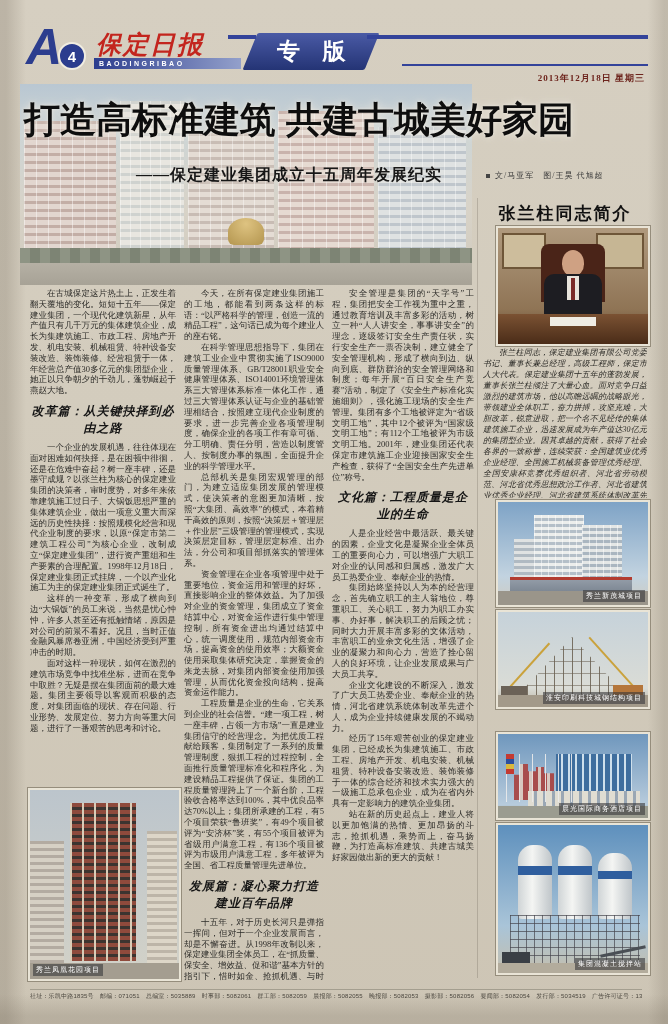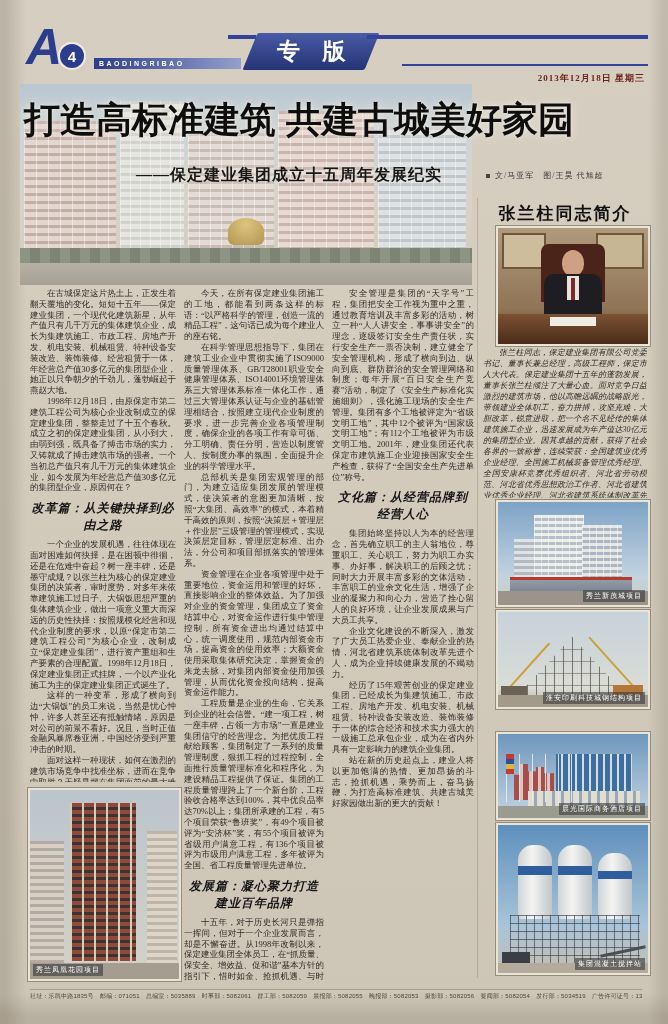--- a/index.html
+++ b/index.html
@@ -130,20 +130,21 @@
   .footer-line{left:30px;top:989px;width:612px;font:400 6px "Liberation Sans",sans-serif;color:#4a463e;
     letter-spacing:.2px;white-space:nowrap;overflow:hidden;border-top:1px solid rgba(90,85,72,.35);padding-top:2px;}
 </style>
 </head>
 <body>
 
 <div class="page">
 
   <div class="abs a-glyph">A</div>
   <div class="abs num-badge">4</div>
+  <div class="abs paper-name">保定日报</div>
   <div class="abs pinyin-bar">BAODINGRIBAO</div>
   <div class="abs tab-wrap">
     <span>专 版</span>
   </div>
   <div class="abs rule-top-left"></div>
   <div class="abs rule-top"></div>
   <div class="abs rule-bottom"></div>
   <div class="abs date-line">2013年12月18日 星期三</div>
 
   <div class="photo photo-top">
@@ -158,38 +159,38 @@
   </div>
 
   <div class="abs headline">打造高标准建筑 共建古城美好家园</div>
   <div class="abs subhead">——保定建业集团成立十五周年发展纪实</div>
   <div class="abs byline">
     <span class="sq"></span><span>文/马亚军　图/王昊 代旭超</span>
   </div>
 
   <div class="col col1">
       <p class="para">在古城保定这片热土上，正发生着翻天覆地的变化。短短十五年——保定建业集团，一个现代化建筑新星，从年产值只有几千万元的集体建筑企业，成长为集建筑施工、市政工程、房地产开发、机电安装、机械租赁、特种设备安装改造、装饰装修、经营租赁于一体，年经营总产值30多亿元的集团型企业，她正以只争朝夕的干劲儿，蓬勃崛起于燕赵大地。</p>
-      <p class="para">1998年12月18日，由原保定市第二建筑工程公司为核心企业改制成立的保定建业集团，整整走过了十五个春秋。成立之初的保定建业集团，从小到大，由弱到强，既具备了搏击市场的实力，又铸就成了搏击建筑市场的强者。一个当初总产值只有几千万元的集体建筑企业，如今发展为年经营总产值30多亿元的集团型企业，原因何在？</p>
       <div class="sec-head">改革篇：从关键抉择到必由之路</div>
       <p class="para">一个企业的发展机遇，往往体现在面对困难如何抉择，是在困顿中徘徊，还是在危难中奋起？树一座丰碑，还是墨守成规？以张兰柱为核心的保定建业集团的决策者，审时度势，对多年来依靠建筑施工过日子、大锅饭思想严重的集体建筑企业，做出一项意义重大而深远的历史性抉择：按照规模化经营和现代企业制度的要求，以原“保定市第二建筑工程公司”为核心企业，改制成立“保定建业集团”，进行资产重组和生产要素的合理配置。1998年12月18日，保定建业集团正式挂牌，一个以产业化施工为主的保定建业集团正式诞生了。</p>
       <p class="para">这样的一种变革，形成了横向到边“大锅饭”的员工来说，当然是忧心忡忡，许多人甚至还有抵触情绪，原因是对公司的前景不看好。况且，当时正值金融风暴席卷亚洲，中国经济受到严重冲击的时期。</p>
       <p class="para">面对这样一种现状，如何在激烈的建筑市场竞争中找准坐标，进而在竞争中取胜？无疑是摆在集团面前的最大难题。集团主要领导以客观而积极的态度，对集团面临的现状、存在问题、行业形势、发展定位、努力方向等重大问题，进行了一番艰苦的思考和讨论。</p>
     </div>
   <div class="col col2">
       <p class="para">今天，在所有保定建业集团施工的工地，都能看到两条这样的标语：“以严格科学的管理，创造一流的精品工程”，这句话已成为每个建业人的座右铭。</p>
       <p class="para">在科学管理思想指导下，集团在建筑工业企业中贯彻实施了ISO9000质量管理体系、GB/T28001职业安全健康管理体系、ISO14001环境管理体系三大管理体系标准一体化工作，通过三大管理体系认证与企业的基础管理相结合，按照建立现代企业制度的要求，进一步完善企业各项管理制度，确保企业的各项工作有章可循、分工明确、责任分明，营造以制度管人、按制度办事的氛围，全面提升企业的科学管理水平。</p>
       <p class="para">总部机关是集团宏观管理的部门，为建立适应集团发展的管理模式，使决策者的意图更加清晰，按照“大集团、高效率”的模式，本着精干高效的原则，按照“决策层＋管理层＋作业层”三级管理的管理模式，实现决策层定目标，管理层定标准、出办法，分公司和项目部抓落实的管理体系。</p>
       <p class="para">资金管理在企业各项管理中处于重要地位，资金运用和管理的好坏，直接影响企业的整体效益。为了加强对企业的资金管理，集团成立了资金结算中心，对资金运作进行集中管理控制，所有资金进出均通过结算中心，统一调度使用，规范内部资金市场，提高资金的使用效率；大额资金使用采取集体研究决定，掌握资金的来龙去脉，对集团内部资金使用加强管理，从而优化资金投向结构，提高资金运作能力。</p>
       <p class="para">工程质量是企业的生命，它关系到企业的社会信誉。“建一项工程，树一座丰碑，占领一方市场”一直是建业集团信守的经营理念。为把优质工程献给顾客，集团制定了一系列的质量管理制度，狠抓工程的过程控制，全面推行质量管理标准化和程序化，为建设精品工程提供了保证。集团的工程质量管理跨上了一个新台阶，工程验收合格率达到100%，其中优良品率达70%以上；集团所承建的工程，有5个项目荣获“鲁班奖”，有49个项目被评为“安济杯”奖，有55个项目被评为省级用户满意工程，有136个项目被评为市级用户满意工程，多年被评为全国、省工程质量管理先进单位。</p>
       <div class="sec-head">发展篇：凝心聚力打造建业百年品牌</div>
       <p class="para">十五年，对于历史长河只是弹指一挥间，但对于一个企业发展而言，却是不懈奋进。从1998年改制以来，保定建业集团全体员工，在“抓质量、保安全、增效益、促和谐”基本方针的指引下，惜时如金、抢抓机遇、与时俱进、开拓进取，用凝心与信心表达了建业人加快发展的强烈意愿，用实践和成就书写了建业发展史上的辉煌篇章，树立了一个建筑行业响当当的“建业”品牌。</p>
     </div>
   <div class="col col3">
       <p class="para">安全管理是集团的“天字号”工程，集团把安全工作视为重中之重，通过教育培训及丰富多彩的活动，树立一种“人人讲安全，事事讲安全”的理念，逐级签订安全生产责任状，实行安全生产一票否决制，建立健全了安全管理机构，形成了横向到边、纵向到底、群防群治的安全管理网络和制度；每年开展“百日安全生产竞赛”活动，制定了《安全生产标准化实施细则》，强化施工现场的安全生产管理。集团有多个工地被评定为“省级文明工地”，其中12个被评为“国家级文明工地”；有112个工地被评为市级文明工地。2001年，建业集团还代表保定市建筑施工企业迎接国家安全生产检查，获得了“全国安全生产先进单位”称号。</p>
-      <div class="sec-head">文化篇：从经营品牌到经营人心</div>
+      <div class="sec-head">文化篇：工程质量是企业的生命</div>
+      <p class="para">人是企业经营中最活跃、最关键的因素，企业文化是凝聚企业全体员工的重要向心力，可以增强广大职工对企业的认同感和归属感，激发广大员工热爱企业、奉献企业的热情。</p>
       <p class="para">集团始终坚持以人为本的经营理念，首先确立职工的主人翁地位，尊重职工、关心职工，努力为职工办实事、办好事，解决职工的后顾之忧；同时大力开展丰富多彩的文体活动，丰富职工的业余文化生活，增强了企业的凝聚力和向心力，营造了拴心留人的良好环境，让企业发展成果与广大员工共享。</p>
       <p class="para">企业文化建设的不断深入，激发了广大员工热爱企业、奉献企业的热情，河北省建筑系统体制改革先进个人，成为企业持续健康发展的不竭动力。</p>
       <p class="para">经历了15年艰苦创业的保定建业集团，已经成长为集建筑施工、市政工程、房地产开发、机电安装、机械租赁、特种设备安装改造、装饰装修于一体的综合经济和技术实力强大的一级施工总承包企业，成为在省内外具有一定影响力的建筑企业集团。</p>
       <p class="para">站在新的历史起点上，建业人将以更加饱满的热情、更加昂扬的斗志，抢抓机遇，乘势而上，奋马扬鞭，为打造高标准建筑、共建古城美好家园做出新的更大的贡献！</p>
     </div>
   <div class="abs col-divider"></div>
 
   <div class="photo photo-phoenix">
     <div class="pf-sky"></div>
     <div class="pf-bgL"></div>

